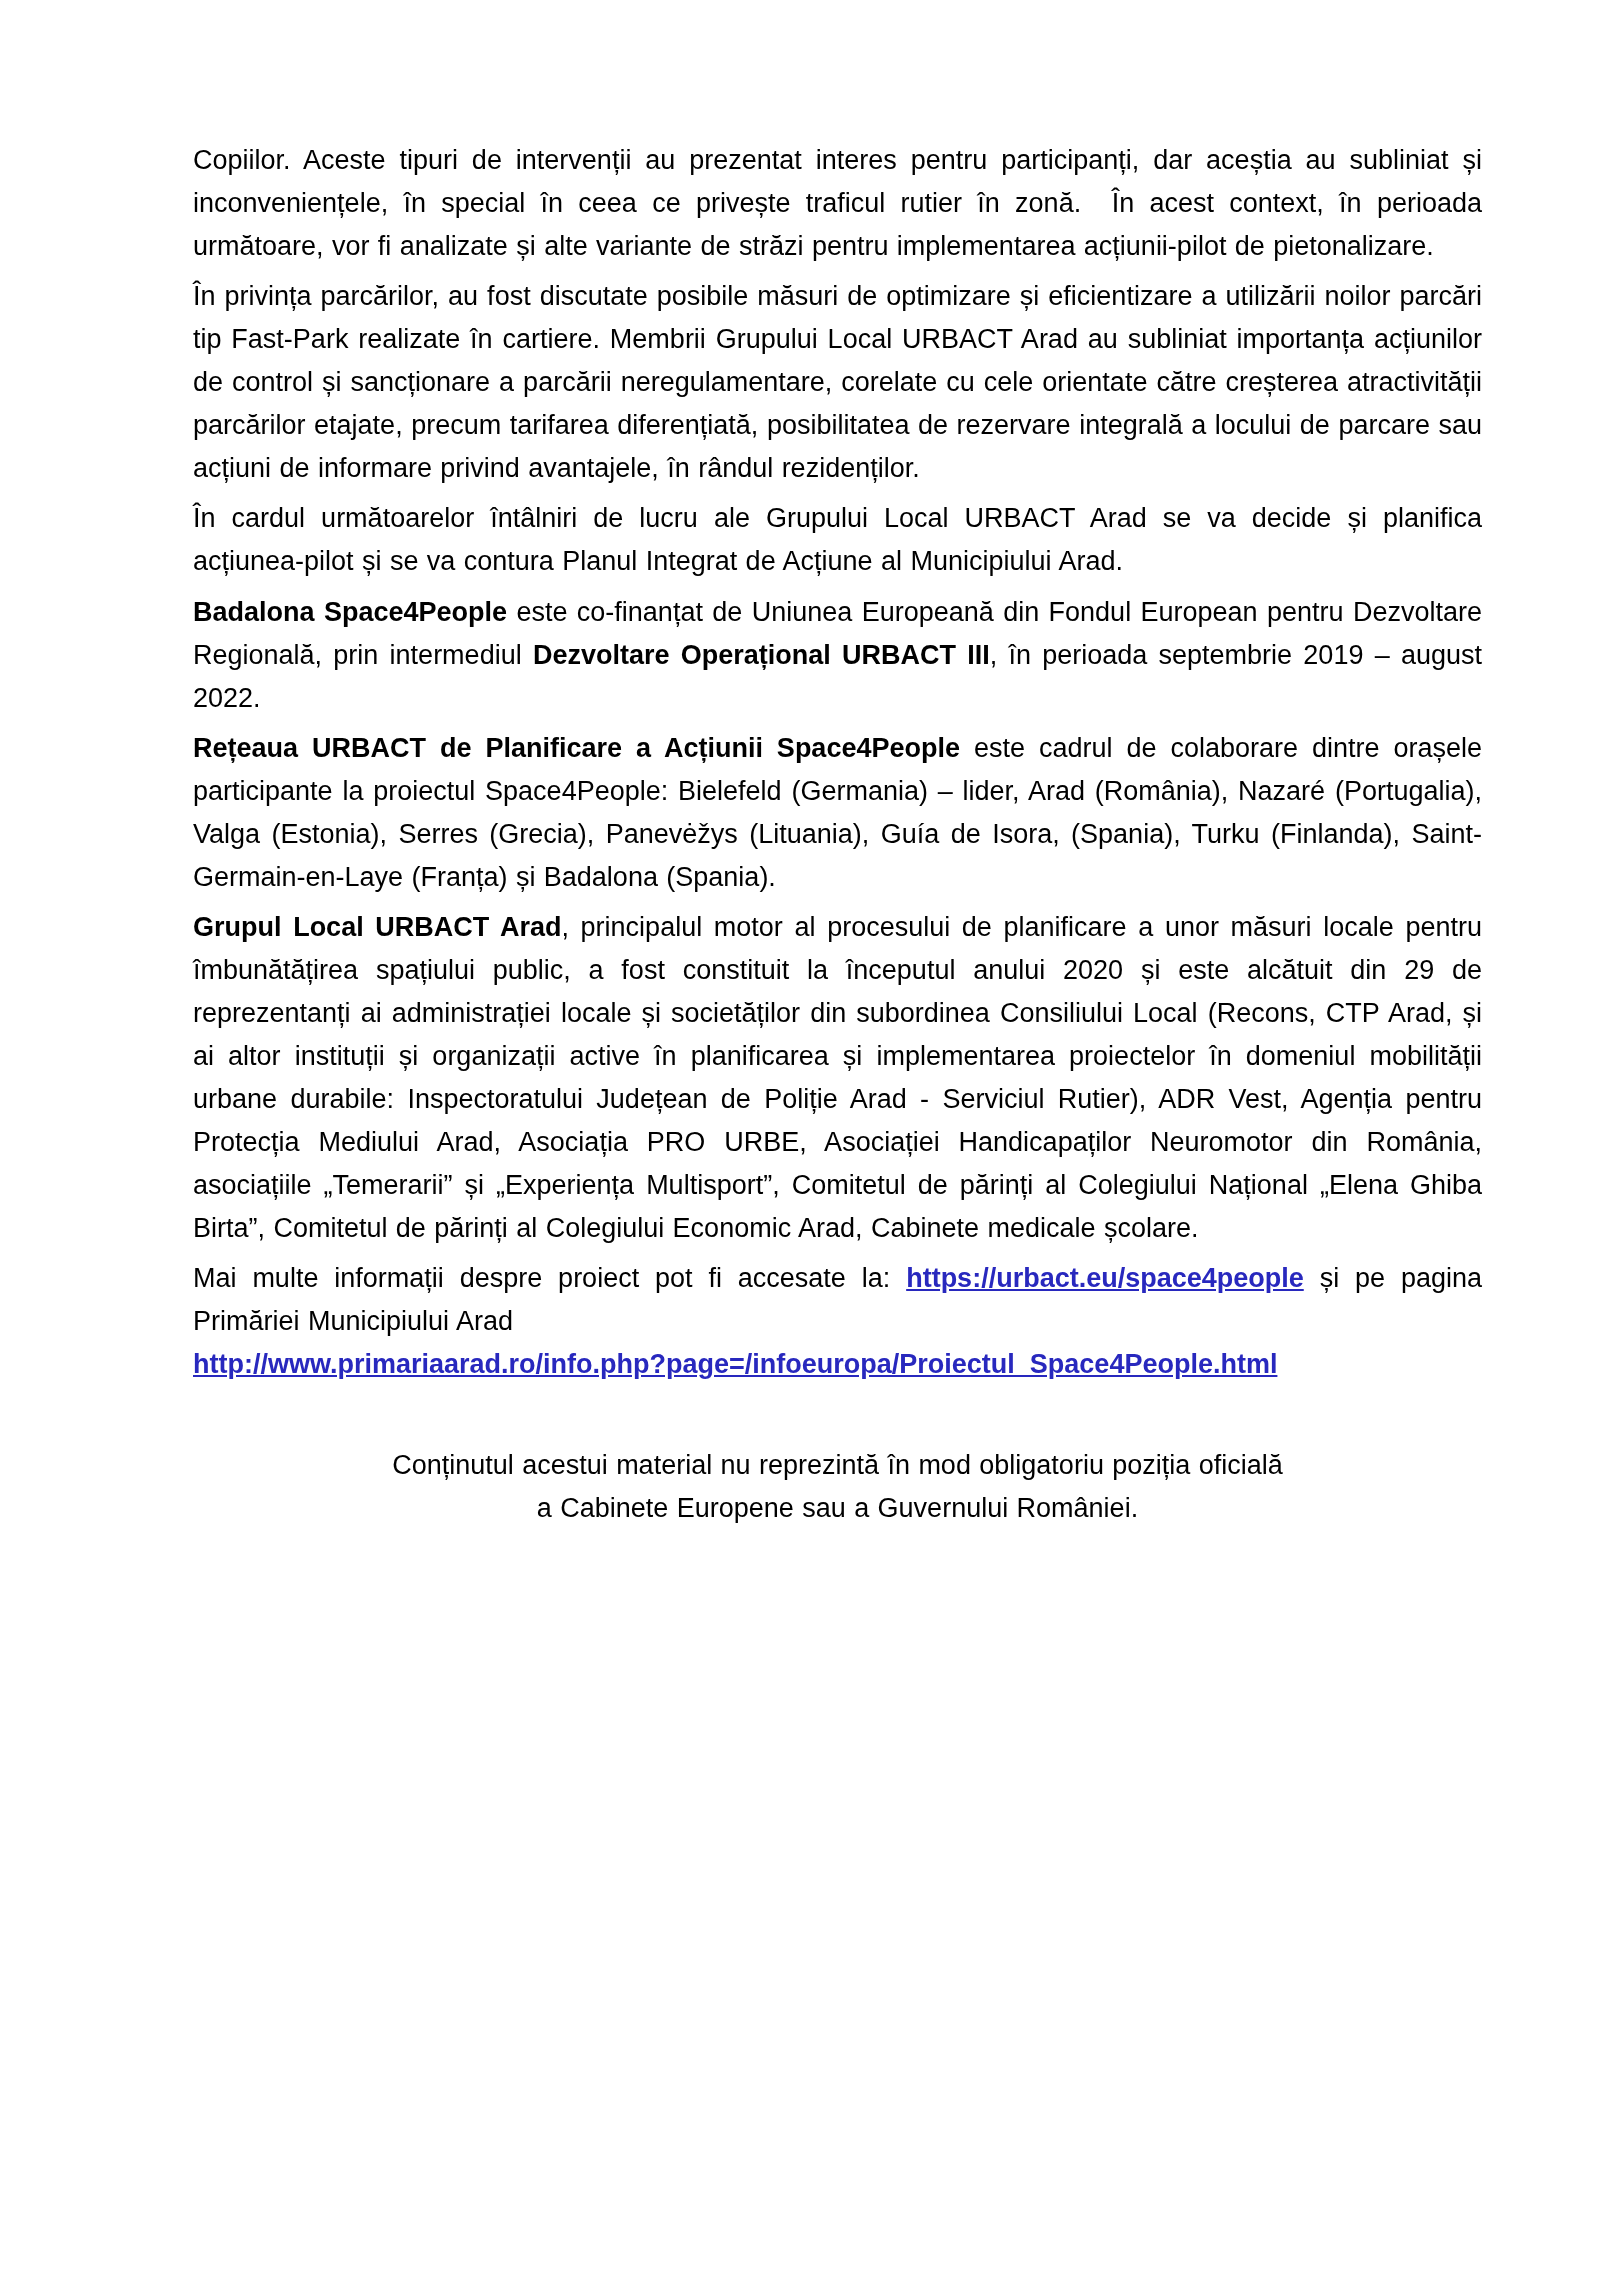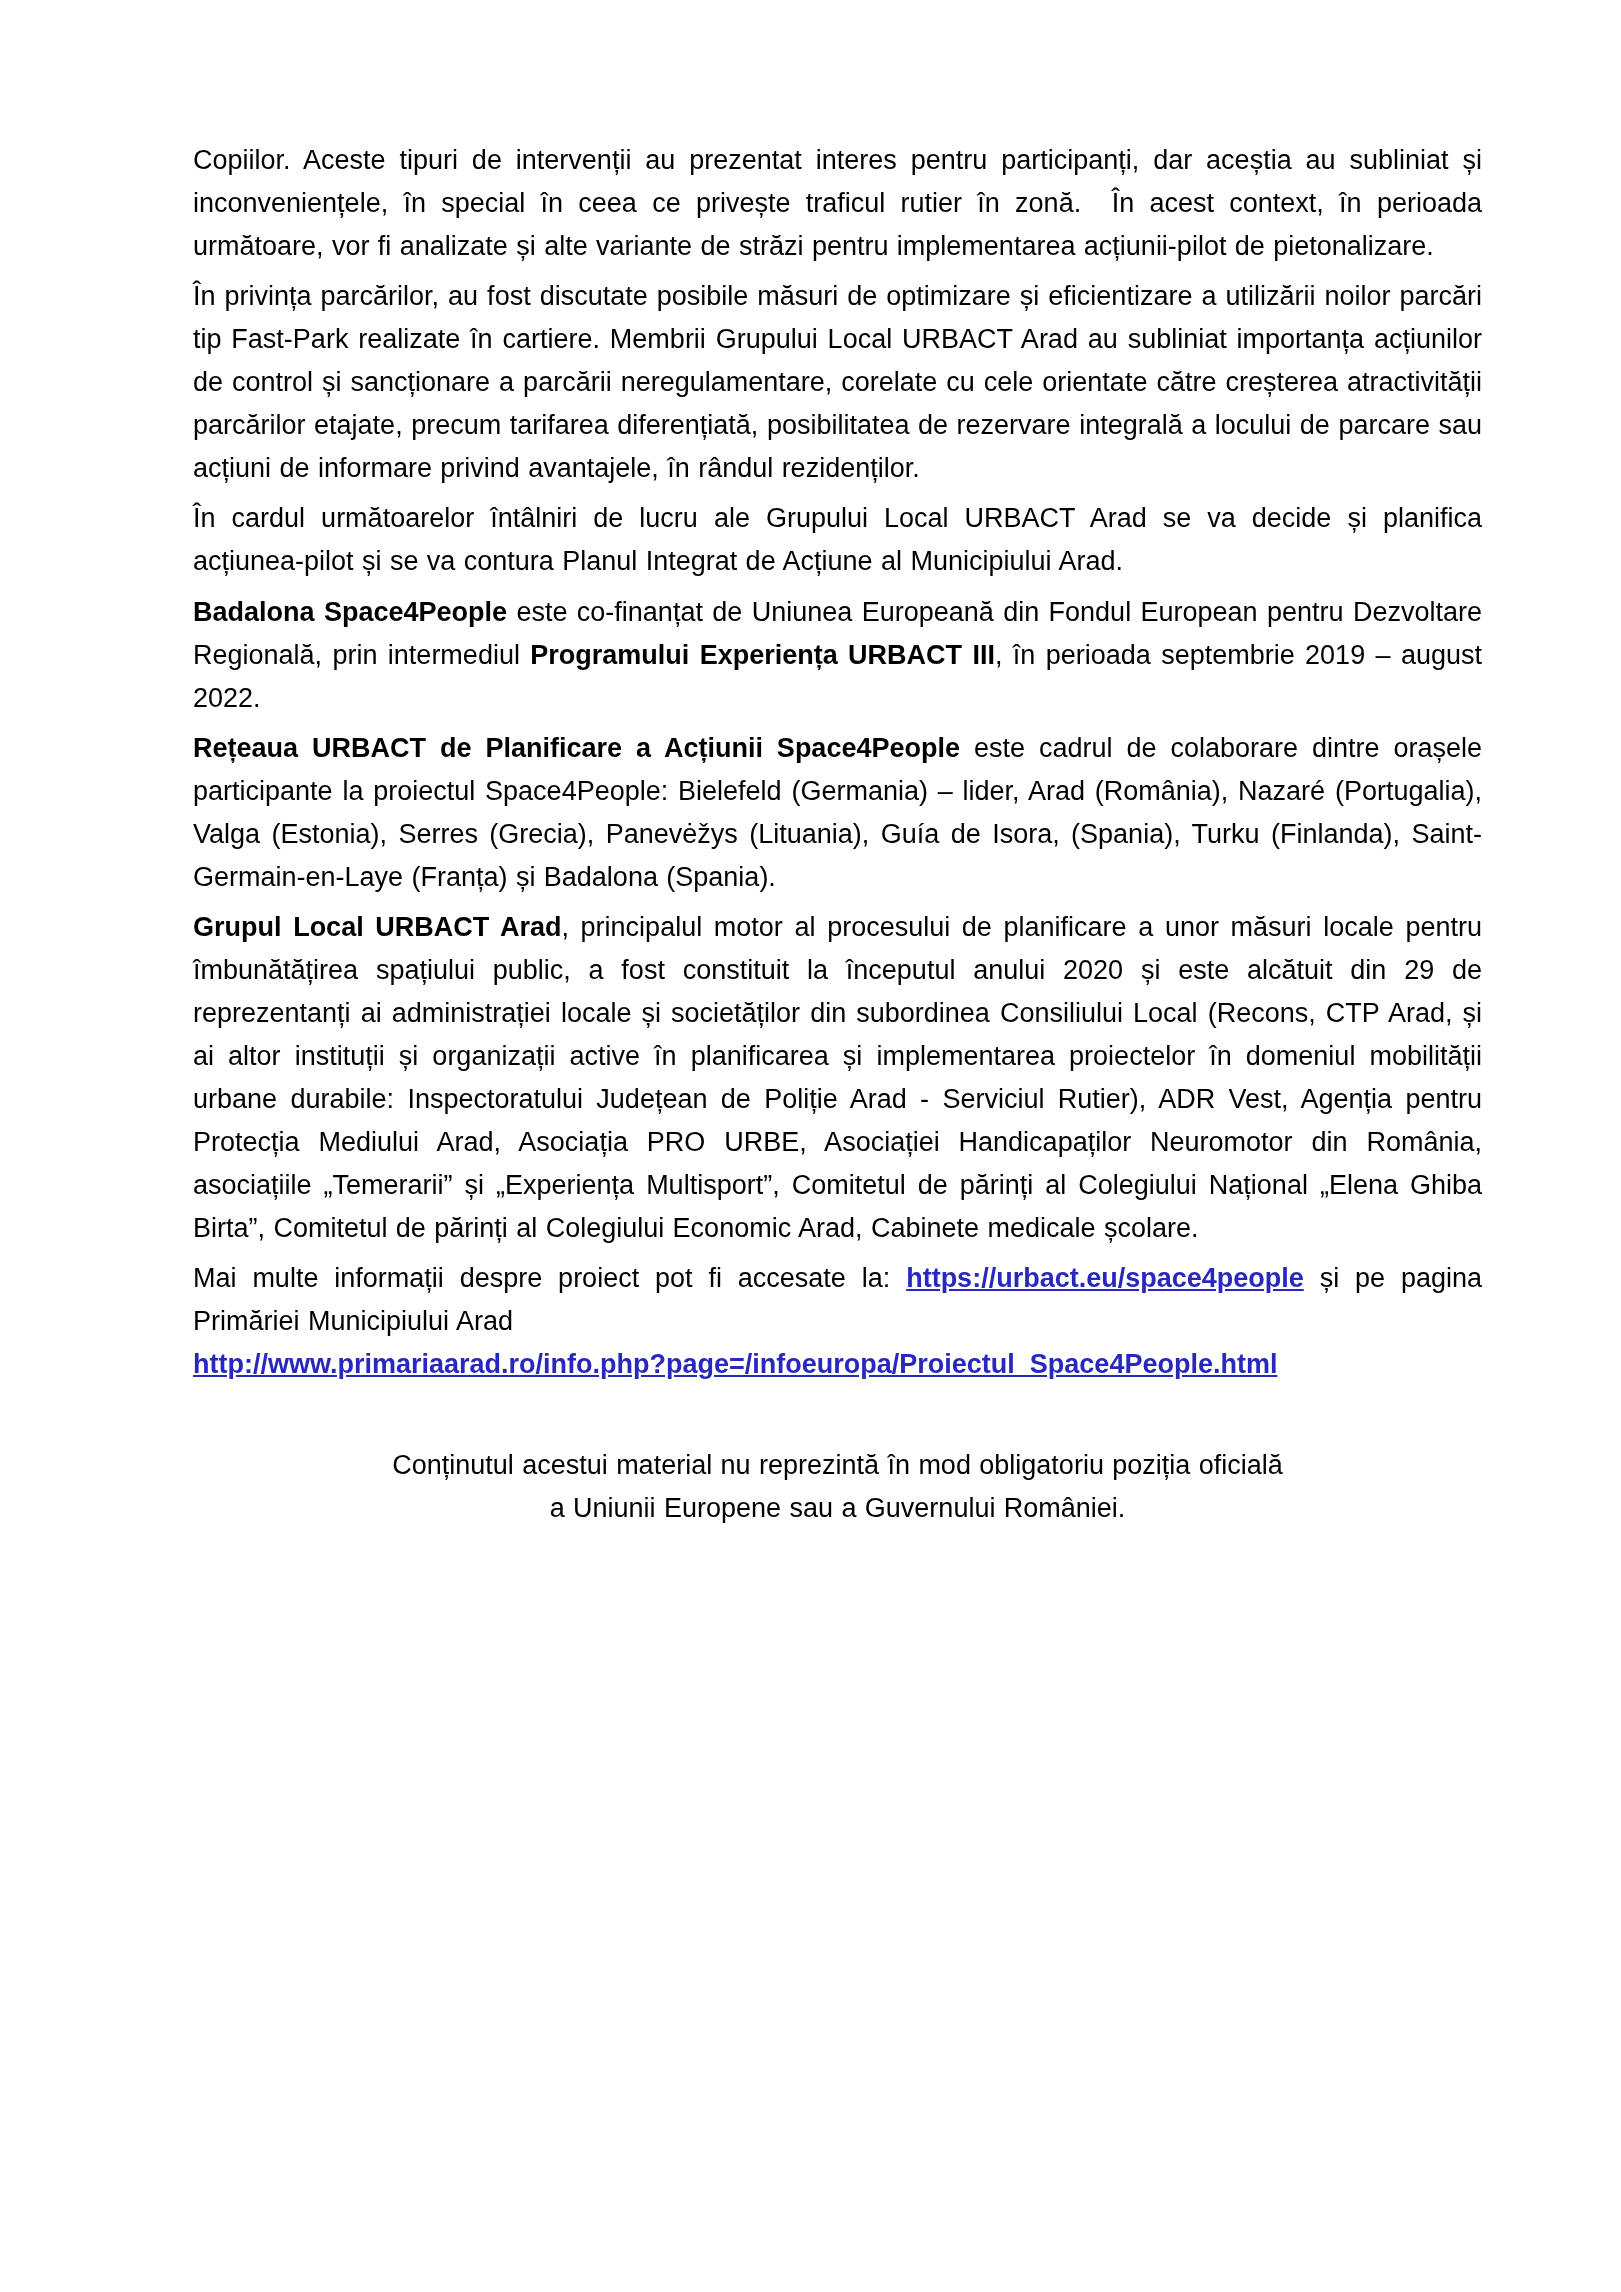--- a/index.html
+++ b/index.html
@@ -40,21 +40,21 @@
   }
 </style>
 </head>
 <body>
 
 <div class="page">
   <div>
       <p class="para"><span class="run">Copiilor. Aceste tipuri de intervenții au prezentat interes pentru participanți, dar aceștia au subliniat și inconveniențele, în special în ceea ce privește traficul rutier în zonă.  În acest context, în perioada următoare, vor fi analizate și alte variante de străzi pentru implementarea acțiunii-pilot de pietonalizare.</span></p>
       <p class="para"><span class="run">În privința parcărilor, au fost discutate posibile măsuri de optimizare și eficientizare a utilizării noilor parcări tip Fast-Park realizate în cartiere. Membrii Grupului Local URBACT Arad au subliniat importanța acțiunilor de control și sancționare a parcării neregulamentare, corelate cu cele orientate către creșterea atractivității parcărilor etajate, precum tarifarea diferențiată, posibilitatea de rezervare integrală a locului de parcare sau acțiuni de informare privind avantajele, în rândul rezidenților.</span></p>
       <p class="para"><span class="run">În cardul următoarelor întâlniri de lucru ale Grupului Local URBACT Arad se va decide și planifica acțiunea-pilot și se va contura Planul Integrat de Acțiune al Municipiului Arad.</span></p>
-      <p class="para"><span class="run bold">Badalona Space4People</span><span class="run"> este co-finanțat de Uniunea Europeană din Fondul European pentru Dezvoltare Regională, prin intermediul </span><span class="run bold">Programului Experiența URBACT III</span><span class="run">, în perioada septembrie 2019 – august 2022.</span></p>
+      <p class="para"><span class="run bold">Badalona Space4People</span><span class="run"> este co-finanțat de Uniunea Europeană din Fondul European pentru Dezvoltare Regională, prin intermediul </span><span class="run bold">Dezvoltare Operațional URBACT III</span><span class="run">, în perioada septembrie 2019 – august 2022.</span></p>
       <p class="para"><span class="run bold">Rețeaua URBACT de Planificare a Acțiunii Space4People</span><span class="run"> este cadrul de colaborare dintre orașele participante la proiectul Space4People: Bielefeld (Germania) – lider, Arad (România), Nazaré (Portugalia), Valga (Estonia), Serres (Grecia), Panevėžys (Lituania), Guía de Isora, (Spania), Turku (Finlanda), Saint-Germain-en-Laye (Franța) și Badalona (Spania).</span></p>
       <p class="para"><span class="run bold">Grupul Local URBACT Arad</span><span class="run">, principalul motor al procesului de planificare a unor măsuri locale pentru îmbunătățirea spațiului public, a fost constituit la începutul anului 2020 și este alcătuit din 29 de reprezentanți ai administrației locale și societăților din subordinea Consiliului Local (Recons, CTP Arad, și ai altor instituții și organizații active în planificarea și implementarea proiectelor în domeniul mobilității urbane durabile: Inspectoratului Județean de Poliție Arad - Serviciul Rutier), ADR Vest, Agenția pentru Protecția Mediului Arad, Asociația PRO URBE, Asociației Handicapaților Neuromotor din România, asociațiile „Temerarii” și „Experiența Multisport”, Comitetul de părinți al Colegiului Național „Elena Ghiba Birta”, Comitetul de părinți al Colegiului Economic Arad, Cabinete medicale școlare.</span></p>
       <p class="para"><span class="run">Mai multe informații despre proiect pot fi accesate la: </span><a href="#" class="run" style="color: rgb(40, 40, 190);">https://urbact.eu/space4people</a><span class="run"> și pe pagina Primăriei Municipiului Arad</span><br><a href="#" class="run" style="color: rgb(40, 40, 190);">http://www.primariaarad.ro/info.php?page=/infoeuropa/Proiectul_Space4People.html</a></p>
       <p class="para"><span class="run"></span></p>
-      <p class="para center"><span class="run">Conținutul acestui material nu reprezintă în mod obligatoriu poziția oficială</span><br><span class="run">a Uniunii Europene sau a Guvernului României.</span></p>
+      <p class="para center"><span class="run">Conținutul acestui material nu reprezintă în mod obligatoriu poziția oficială</span><br><span class="run">a Cabinete Europene sau a Guvernului României.</span></p>
     </div>
 </div>
 
 
 </body></html>

